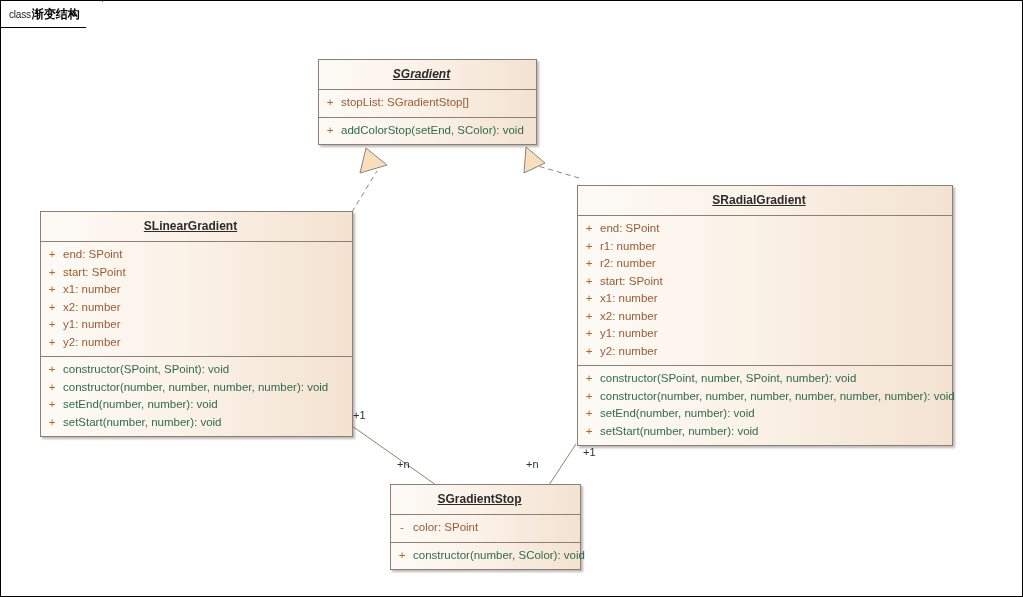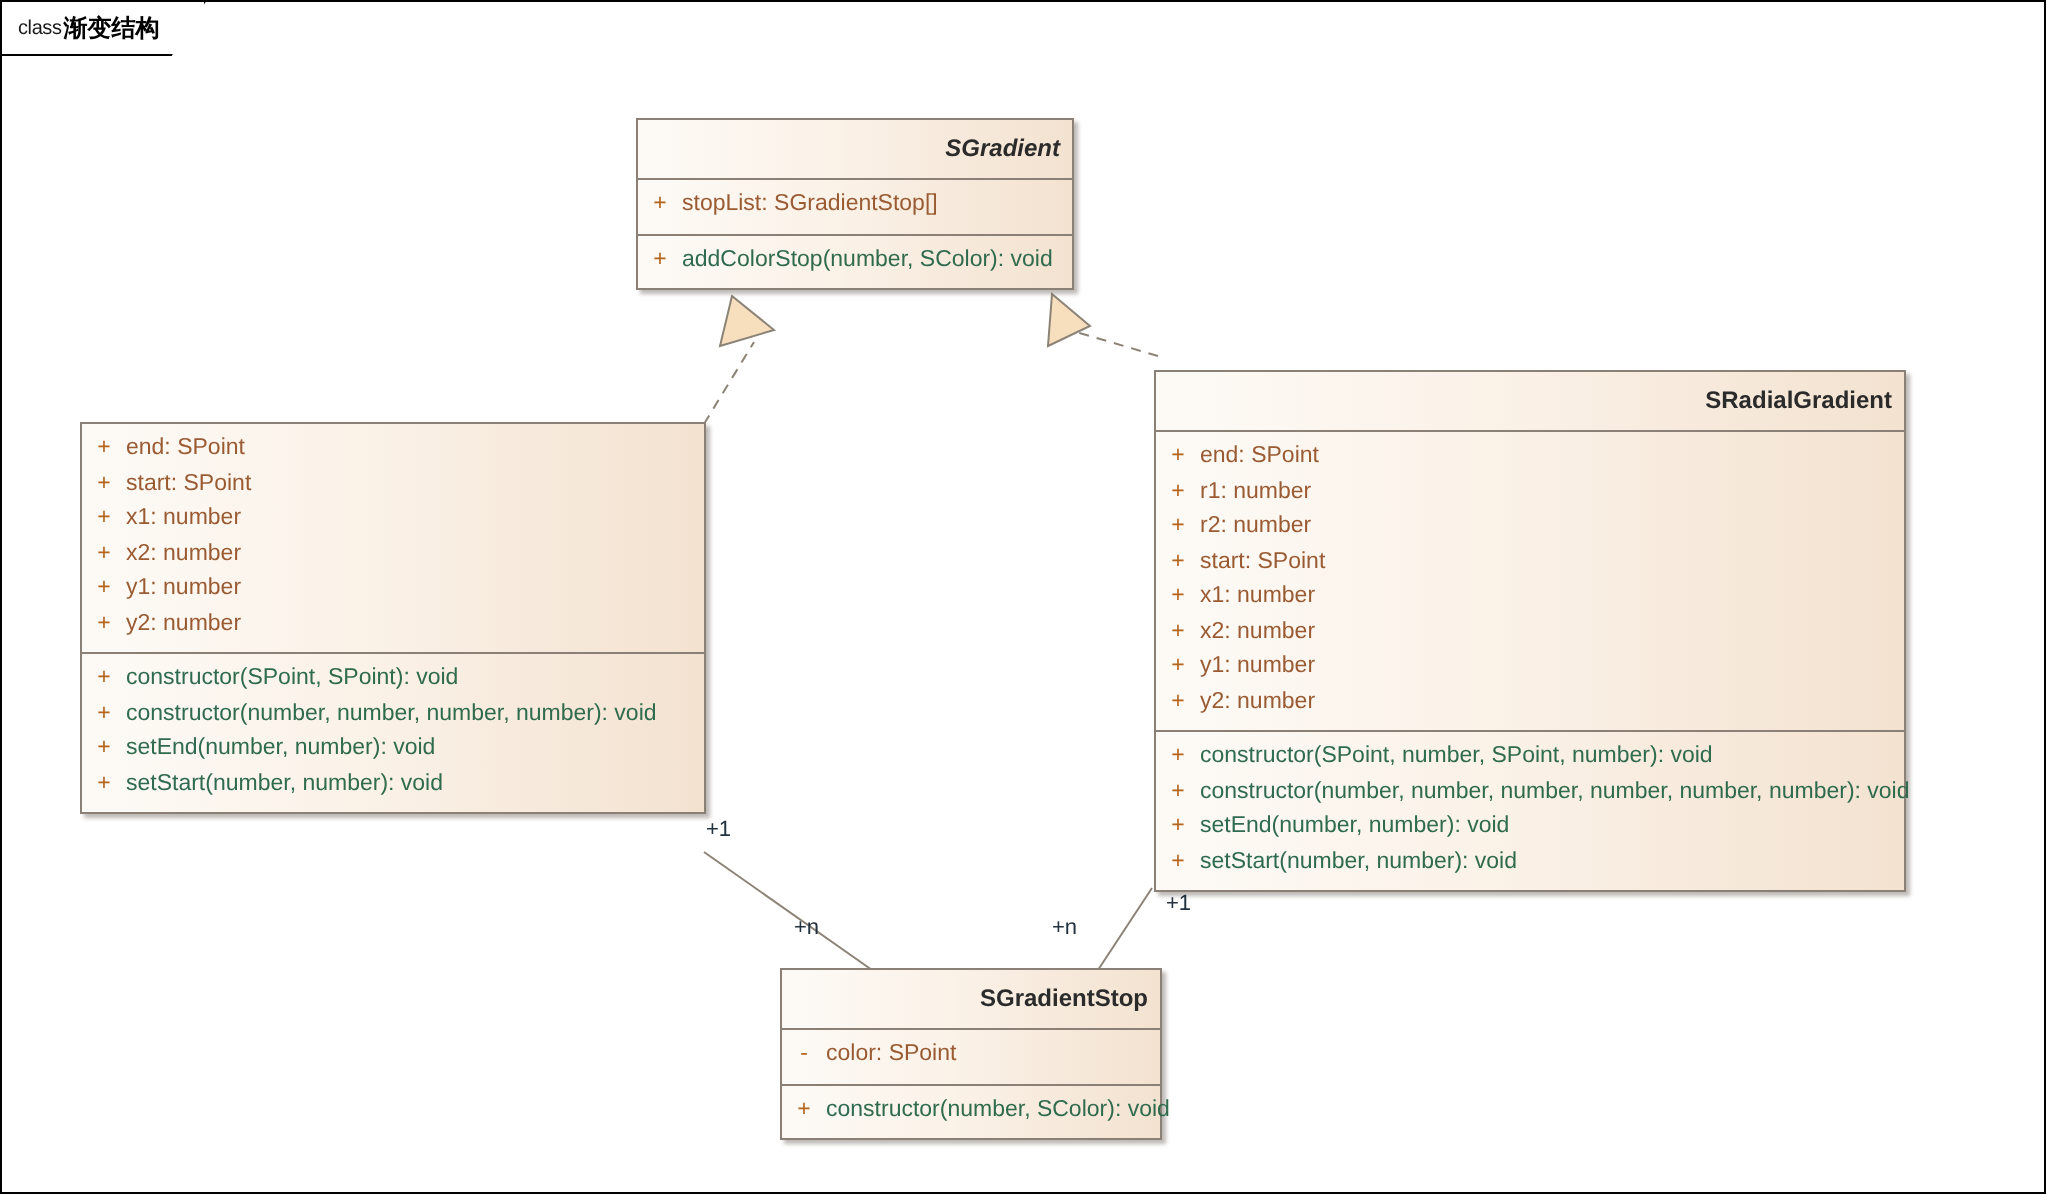--- a/index.html
+++ b/index.html
@@ -49,27 +49,28 @@
 
   
   .uml-class {
     position: absolute;
     box-sizing: border-box;
     border: 1px solid #8a8076;
     background: #fdf8f3;
     box-shadow: 2px 2px 2px rgba(110, 100, 92, 0.45);
   }
   .uml-header {
-    text-align: right;
-    padding: 7px 6px 8px 6px;
+    text-align: center;
+    padding: 7px 18px 8px 6px;
     font-size: 12px;
     font-weight: bold;
     color: #2b2b2b;
     border-bottom: 1px solid #8a8076;
     background: linear-gradient(to right, #fdfaf6 0%, #fbf2e8 45%, #f3e2d0 100%);
+    text-decoration: underline;
   }
   .uml-header.abstract {
     font-style: italic;
   }
   .uml-section {
     border-bottom: 1px solid #8a8076;
     padding: 4px 0 5px 0;
     background: linear-gradient(to right, #fdfaf6 0%, #fbf2e8 45%, #f3e2d0 100%);
   }
   .uml-section:last-child {
@@ -147,26 +148,27 @@
     <div class="uml-header abstract">SGradient</div>
     <div class="uml-section">
       <div class="uml-row attribute">
         <span class="uml-vis">+</span>
         <span class="uml-text">stopList: SGradientStop[]</span>
       </div>
     </div>
     <div class="uml-section">
       <div class="uml-row method">
         <span class="uml-vis">+</span>
-        <span class="uml-text">addColorStop(number, SColor): void</span>
+        <span class="uml-text">addColorStop(setEnd, SColor): void</span>
       </div>
     </div>
   </div>
 
   <div class="uml-class" style="left:39px; top:210px; width:313px;">
+    <div class="uml-header">SLinearGradient</div>
     <div class="uml-section">
       <div class="uml-row attribute">
         <span class="uml-vis">+</span>
         <span class="uml-text">end: SPoint</span>
       </div>
       <div class="uml-row attribute">
         <span class="uml-vis">+</span>
         <span class="uml-text">start: SPoint</span>
       </div>
       <div class="uml-row attribute">

